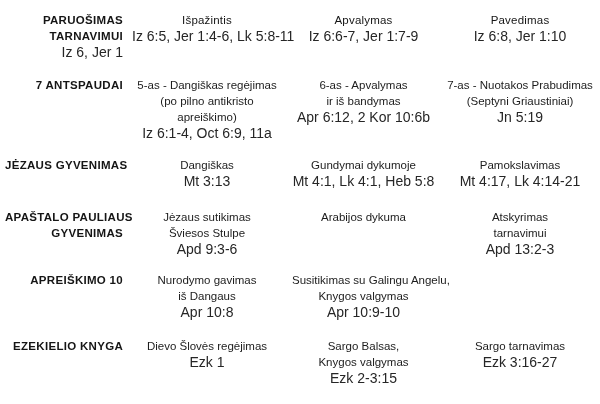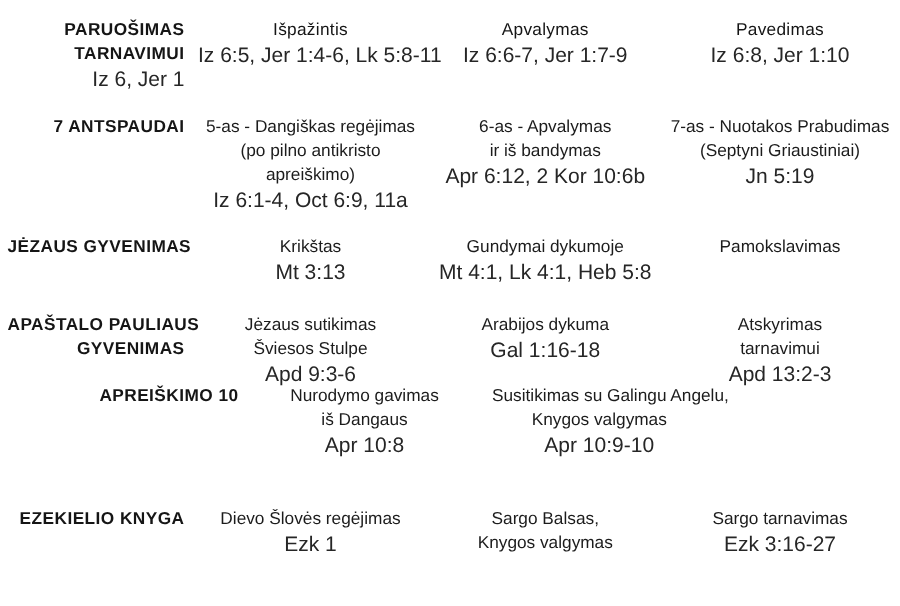--- a/index.html
+++ b/index.html
@@ -24,21 +24,21 @@
     position: absolute;
     left: 0;
     width: 500px;
     display: grid;
     grid-template-columns: 127px 160px 153px 160px;
   }
   .row-1 { top: 12px; }
   .row-2 { top: 77px; }
   .row-3 { top: 157px; }
   .row-4 { top: 209px; }
-  .row-5 { top: 256px; margin-left: 36px; }
+  .row-5 { top: 272px; }
   .row-6 { top: 338px; }
   .cell {
     text-align: center;
     padding: 0 5px;
     box-sizing: border-box;
   }
   .cell.header {
     text-align: right;
     padding-right: 4px;
     font-weight: bold;
@@ -107,44 +107,44 @@
         <div class="line">7-as - Nuotakos Prabudimas</div>
         <div class="line">(Septyni Griaustiniai)</div>
         <div class="ref">Jn 5:19</div>
       </div>
     </div>
     <div class="row row-3">
       <div class="cell header">
         <div class="line">JĖZAUS GYVENIMAS</div>
       </div>
       <div class="cell">
-        <div class="line">Krikštas</div>
+        <div class="line">Dangiškas</div>
         <div class="ref">Mt 3:13</div>
       </div>
       <div class="cell">
         <div class="line">Gundymai dykumoje</div>
         <div class="ref">Mt 4:1, Lk 4:1, Heb 5:8</div>
       </div>
       <div class="cell">
         <div class="line">Pamokslavimas</div>
+        <div class="ref">Mt 4:17, Lk 4:14-21</div>
       </div>
     </div>
     <div class="row row-4">
       <div class="cell header">
         <div class="line">APAŠTALO PAULIAUS</div>
         <div class="line">GYVENIMAS</div>
       </div>
       <div class="cell">
         <div class="line">Jėzaus sutikimas</div>
         <div class="line">Šviesos Stulpe</div>
         <div class="ref">Apd 9:3-6</div>
       </div>
       <div class="cell">
         <div class="line">Arabijos dykuma</div>
-        <div class="ref">Gal 1:16-18</div>
       </div>
       <div class="cell">
         <div class="line">Atskyrimas</div>
         <div class="line">tarnavimui</div>
         <div class="ref">Apd 13:2-3</div>
       </div>
     </div>
     <div class="row row-5">
       <div class="cell header">
         <div class="line">APREIŠKIMO 10</div>
@@ -164,19 +164,20 @@
       <div class="cell header">
         <div class="line">EZEKIELIO KNYGA</div>
       </div>
       <div class="cell">
         <div class="line">Dievo Šlovės regėjimas</div>
         <div class="ref">Ezk 1</div>
       </div>
       <div class="cell">
         <div class="line">Sargo Balsas,</div>
         <div class="line">Knygos valgymas</div>
+        <div class="ref">Ezk 2-3:15</div>
       </div>
       <div class="cell">
         <div class="line">Sargo tarnavimas</div>
         <div class="ref">Ezk 3:16-27</div>
       </div>
     </div>
   </div>
 
 </body></html>

